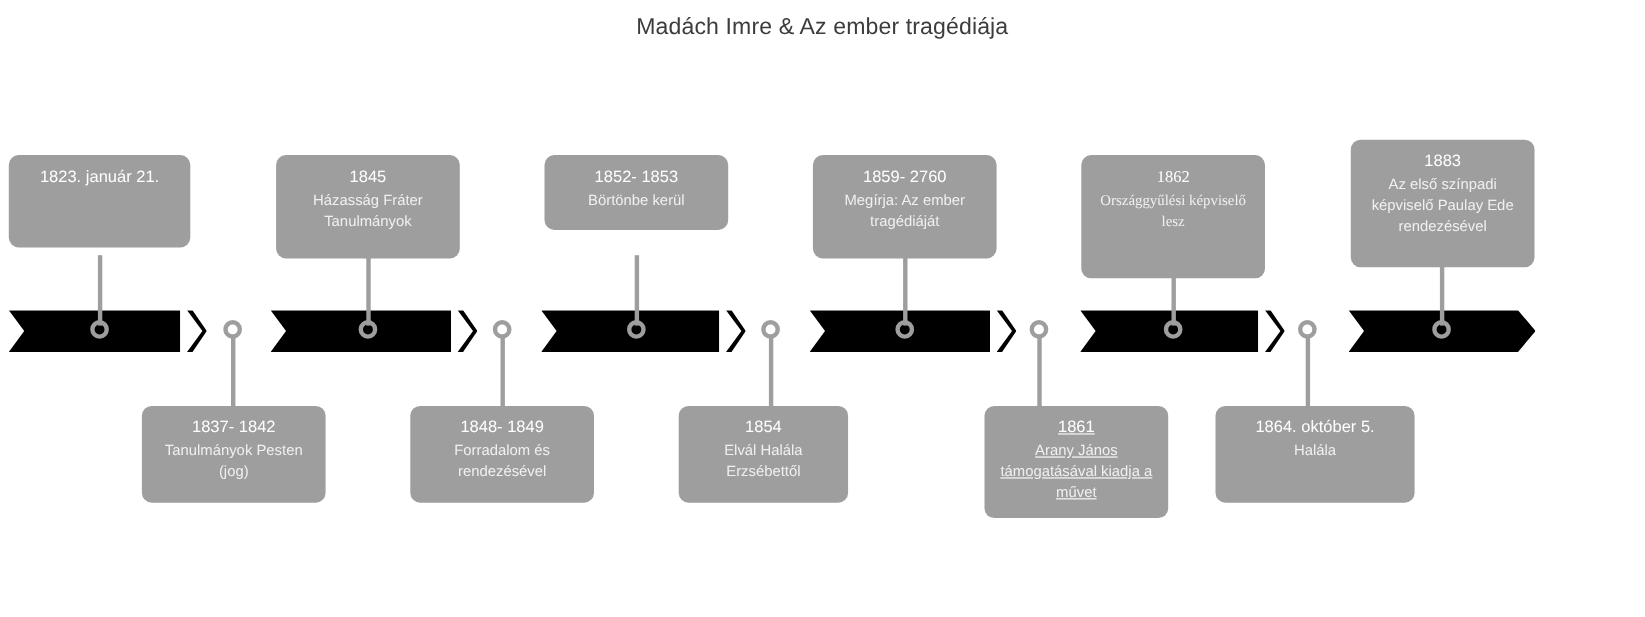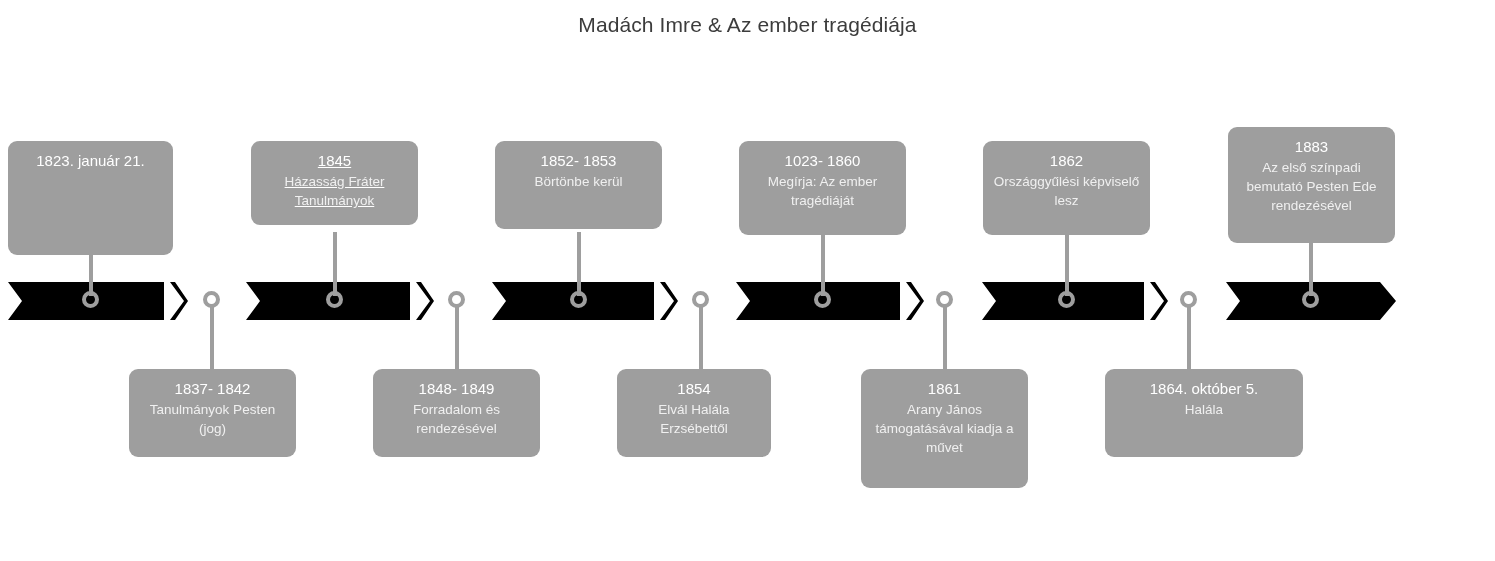--- a/index.html
+++ b/index.html
@@ -144,65 +144,65 @@
 <div class="marker" style="left:326px; top:291px;"></div>
 <div class="marker" style="left:448px; top:291px;"></div>
 <div class="marker" style="left:570px; top:291px;"></div>
 <div class="marker" style="left:692px; top:291px;"></div>
 <div class="marker" style="left:814px; top:291px;"></div>
 <div class="marker" style="left:936px; top:291px;"></div>
 <div class="marker" style="left:1058px;top:291px;"></div>
 <div class="marker" style="left:1180px;top:291px;"></div>
 <div class="marker" style="left:1302px;top:291px;"></div>
 
-<div class="card" style="left:8px; top:141px; width:165px; height:114px;">
+<div class="card" style="left:8px; top:141px; width:165px; height:84px;">
   <div class="yr">1823. január 21.</div>
 </div>
 
 <div class="card" style="left:129px; top:369px; width:167px; height:88px;">
   <div class="yr">1837- 1842</div>
   <div class="desc">Tanulmányok Pesten (jog)</div>
 </div>
 
-<div class="card" style="left:251px; top:141px; width:167px; height:84px;text-decoration:underline;">
+<div class="card" style="left:251px; top:141px; width:167px; height:94px;">
   <div class="yr">1845</div>
   <div class="desc">Házasság Fráter Tanulmányok</div>
 </div>
 
 <div class="card" style="left:373px; top:369px; width:167px; height:88px;">
   <div class="yr">1848- 1849</div>
   <div class="desc">Forradalom és rendezésével</div>
 </div>
 
-<div class="card" style="left:495px; top:141px; width:167px; height:88px;">
+<div class="card" style="left:495px; top:141px; width:167px; height:68px;">
   <div class="yr">1852- 1853</div>
   <div class="desc">Börtönbe kerül</div>
 </div>
 
 <div class="card" style="left:617px; top:369px; width:154px; height:88px;">
   <div class="yr">1854</div>
   <div class="desc">Elvál Halála Erzsébettől</div>
 </div>
 
 <div class="card" style="left:739px; top:141px; width:167px; height:94px;">
-  <div class="yr">1023- 1860</div>
+  <div class="yr">1859- 2760</div>
   <div class="desc">Megírja: Az ember tragédiáját</div>
 </div>
 
-<div class="card" style="left:861px; top:369px; width:167px; height:119px;">
+<div class="card" style="left:895px; top:369px; width:167px; height:102px;text-decoration:underline;">
   <div class="yr">1861</div>
   <div class="desc">Arany János támogatásával kiadja a művet</div>
 </div>
 
-<div class="card" style="left:983px; top:141px; width:167px; height:94px;">
+<div class="card" style="left:983px; top:141px; width:167px; height:112px;font-family:Liberation Serif, serif;">
   <div class="yr">1862</div>
   <div class="desc">Országgyűlési képviselő lesz</div>
 </div>
 
-<div class="card" style="left:1105px; top:369px; width:198px; height:88px;">
+<div class="card" style="left:1105px; top:369px; width:181px; height:88px;">
   <div class="yr">1864. október 5.</div>
   <div class="desc">Halála</div>
 </div>
 
 <div class="card" style="left:1228px; top:127px; width:167px; height:116px;">
   <div class="yr">1883</div>
-  <div class="desc">Az első színpadi bemutató Pesten Ede rendezésével</div>
+  <div class="desc">Az első színpadi képviselő Paulay Ede rendezésével</div>
 </div>
 
 </body></html>

